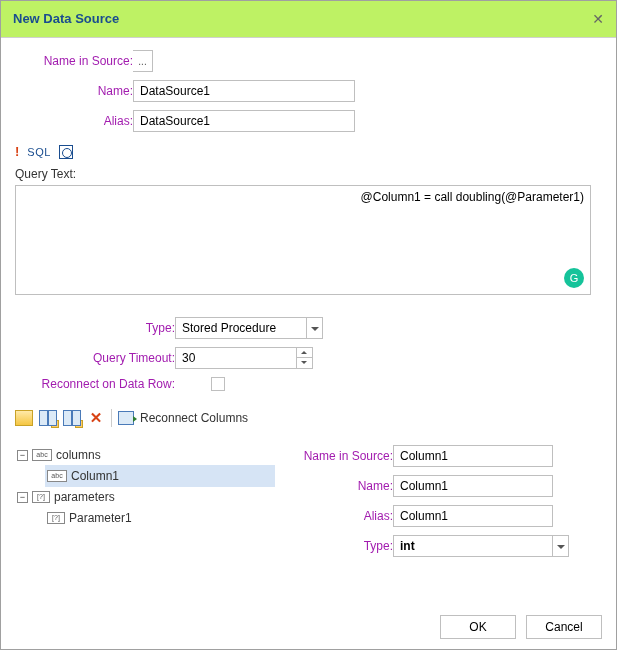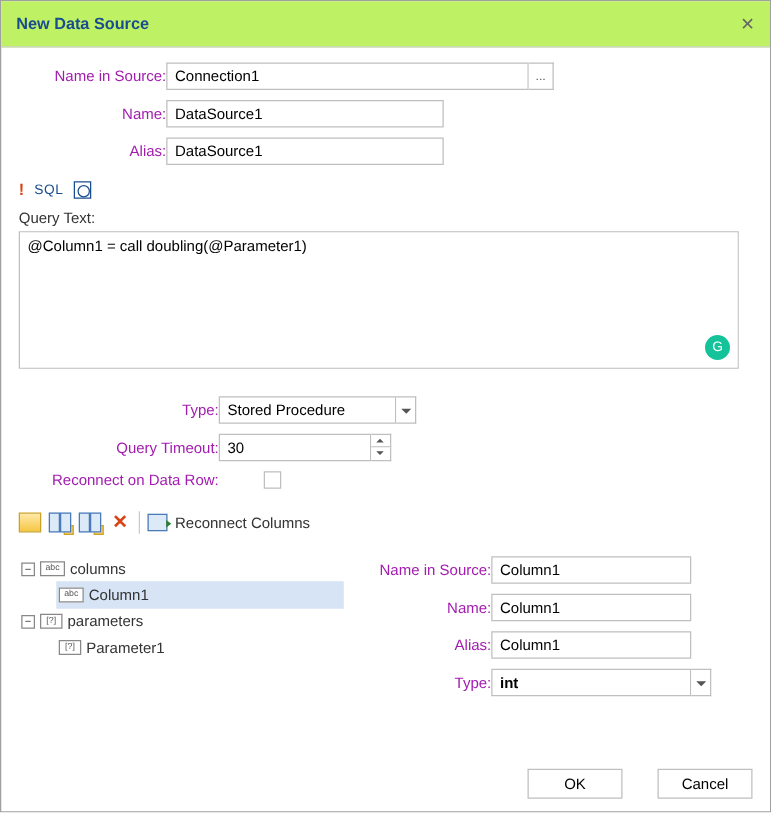--- a/index.html
+++ b/index.html
@@ -18,27 +18,27 @@
 .med-input { width: 222px; }
 
 .sql-bar { display: flex; align-items: center; gap: 8px; margin: 12px 0 8px 0; }
 .warn-icon { color: #d84315; font-weight: bold; font-size: 13px; }
 .sql-label { color: #1a4d8f; font-size: 11px; letter-spacing: 0.5px; }
 .sql-search { width: 14px; height: 14px; border: 1px solid #1a4d8f; position: relative; display: inline-block; }
 .sql-search::after { content: ""; position: absolute; width: 8px; height: 8px; border: 1px solid #1a4d8f; border-radius: 50%; top: 2px; left: 2px; }
 
 .query-label { margin-bottom: 4px; display: block; }
 .query-text { width: 576px; height: 110px; border: 1px solid #bfbfbf; position: relative; }
-.query-text textarea { width: 100%; height: 100%; border: none; resize: none; padding: 4px 6px; font-family: Arial; font-size: 12px; outline: none; }
+.query-text textarea { width: 100%; height: 100%; border: none; resize: none; padding: 4px 6px; font-family: Arial; font-size: 12px; outline: none; text-align: right; }
 .grammarly { position: absolute; bottom: 6px; right: 6px; width: 20px; height: 20px; border-radius: 50%; background: #15c39a; display: flex; align-items: center; justify-content: center; color: #fff; font-size: 11px; }
 
 .mid-form { margin-top: 22px; }
 .mid-form .form-row label { width: 160px; }
 .select-wrap { display: flex; }
-.select-input { width: 142px; height: 22px; border: 1px solid #bfbfbf; padding: 0 6px; background: #fff; }
+.select-input { width: 132px; height: 22px; border: 1px solid #bfbfbf; padding: 0 6px; background: #fff; }
 .drop-btn { width: 16px; height: 22px; border: 1px solid #bfbfbf; border-left: none; background: #fff; cursor: pointer; position: relative; }
 .drop-btn::after { content: ""; position: absolute; top: 9px; left: 4px; border-left: 4px solid transparent; border-right: 4px solid transparent; border-top: 4px solid #555; }
 .spinner { display: flex; flex-direction: column; }
 .spin-btn { width: 16px; height: 11px; border: 1px solid #bfbfbf; border-left: none; background: #fff; cursor: pointer; position: relative; }
 .spin-btn.up::after { content: ""; position: absolute; top: 3px; left: 4px; border-left: 3px solid transparent; border-right: 3px solid transparent; border-bottom: 3px solid #555; }
 .spin-btn.down { border-top: none; }
 .spin-btn.down::after { content: ""; position: absolute; top: 3px; left: 4px; border-left: 3px solid transparent; border-right: 3px solid transparent; border-top: 3px solid #555; }
 .checkbox { width: 14px; height: 14px; border: 1px solid #bfbfbf; background: #fff; margin-left: 36px; }
 
 .toolbar { display: flex; align-items: center; gap: 6px; margin-top: 18px; padding-bottom: 8px; }
@@ -62,36 +62,35 @@
 .param-icon { width: 18px; height: 12px; border: 1px solid #888; font-size: 7px; line-height: 10px; text-align: center; color: #555; background: #fff; }
 .tree-child { margin-left: 30px; }
 .tree-child.selected { background: #d6e4f5; }
 .tree-child .tree-node { padding: 4px 2px; }
 
 .col-form { flex: 1; }
 .col-form .form-row label { width: 100px; }
 .col-form .form-row input { width: 160px; }
 .col-form .select-input { width: 144px; font-weight: bold; }
 
-.footer { display: flex; justify-content: flex-end; gap: 28px; padding: 10px 14px; }
+.footer { display: flex; justify-content: flex-end; gap: 10px; padding: 10px 14px; }
 .btn { width: 76px; height: 24px; border: 1px solid #bfbfbf; background: #fff; cursor: pointer; font-size: 12px; }
 </style>
 </head>
 <body>
 
 <div class="dialog">
   <div class="titlebar">
     <h1>New Data Source</h1>
     <span class="close-x">✕</span>
   </div>
   <div class="body">
 
     <div class="form-row">
       <label>Name in Source:</label>
-      <input type="text" class="name-in-source-input" value="Connection1" style="">
       <button class="browse-btn">...</button>
     </div>
     <div class="form-row">
       <label>Name:</label>
       <input type="text" class="med-input" value="DataSource1" style="">
     </div>
     <div class="form-row">
       <label>Alias:</label>
       <input type="text" class="med-input" value="DataSource1" style="">
     </div>

